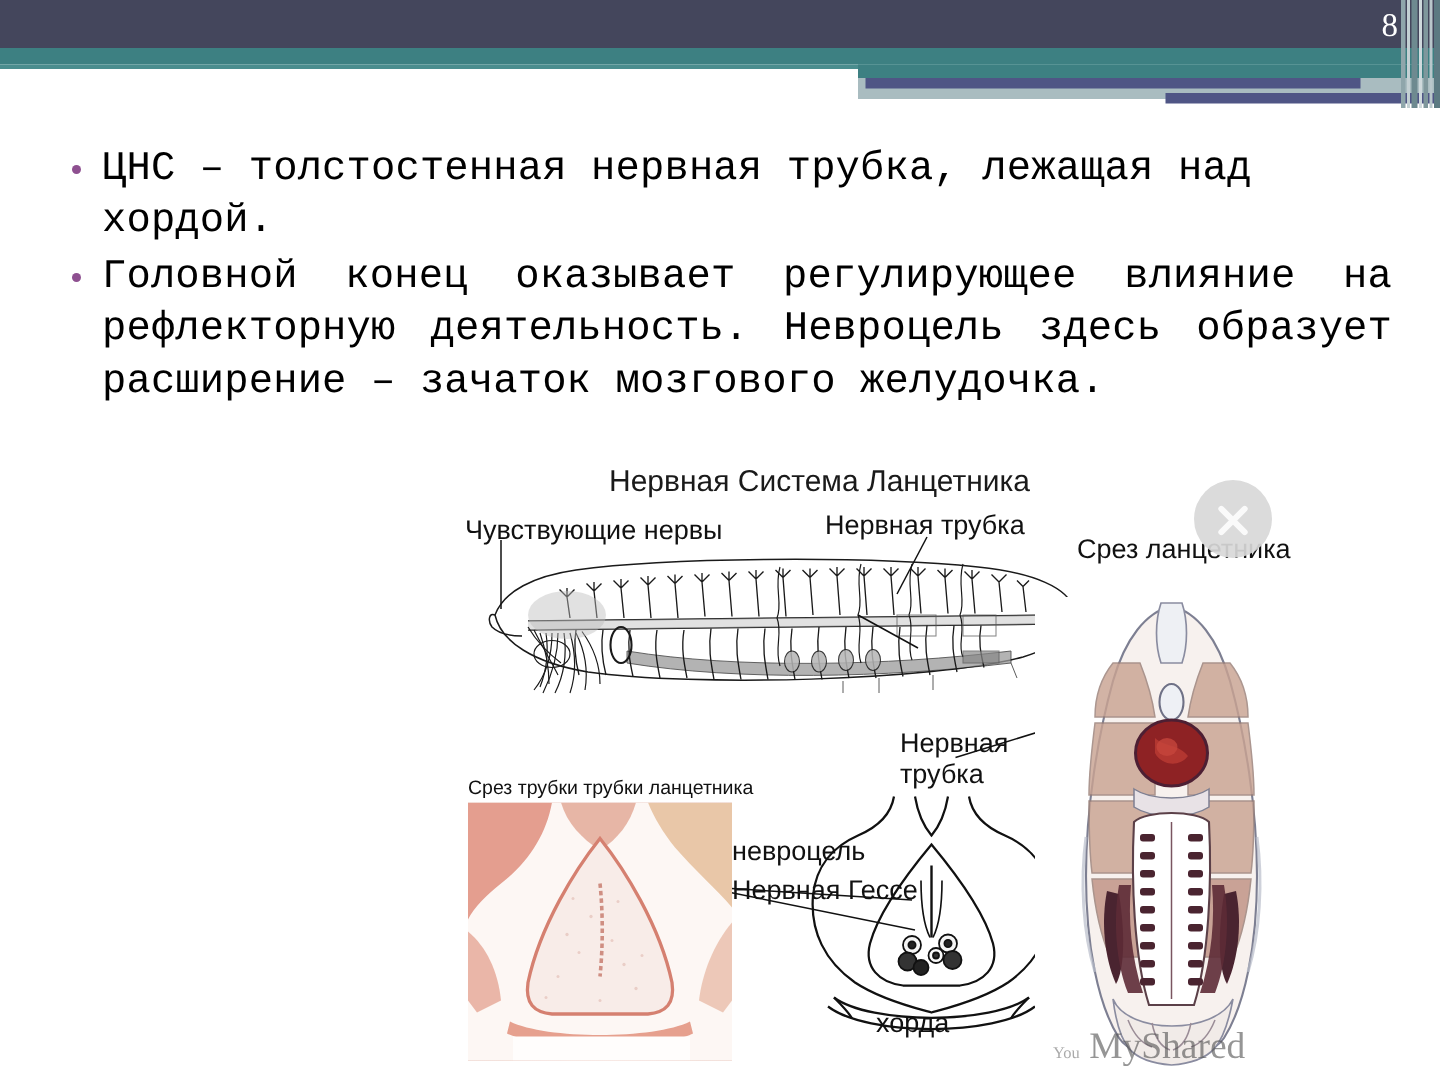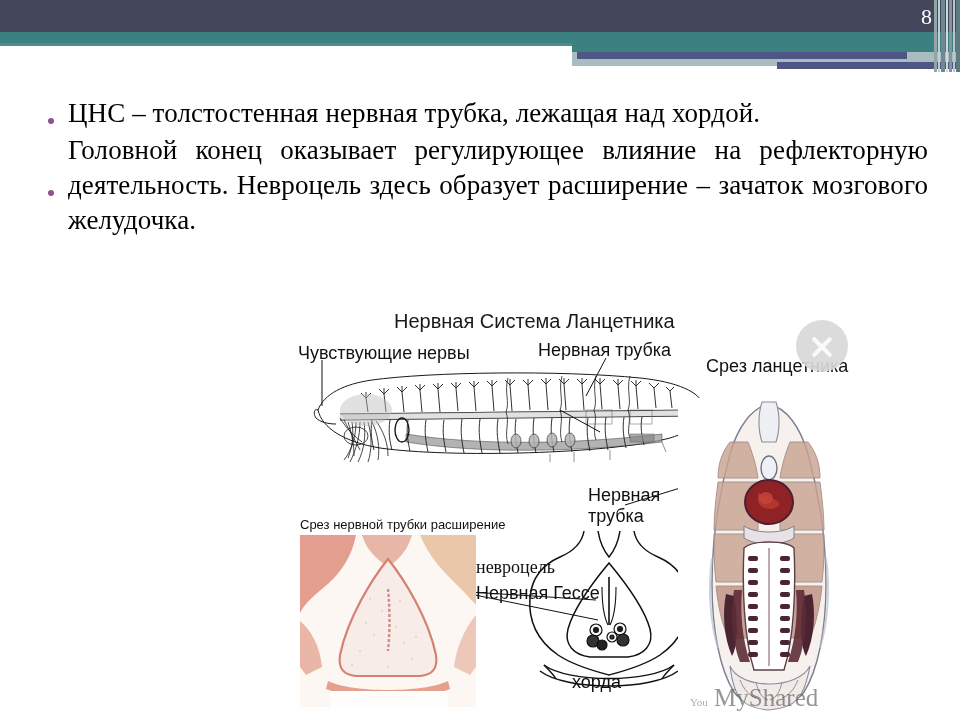--- a/index.html
+++ b/index.html
@@ -34,47 +34,47 @@
     color:#ffffff;font-size:22px;
     font-family:"Liberation Serif",serif;
   }
 
   
   #body-text{
     position:absolute;left:48px;top:96px;width:880px;
     font-family:"Liberation Serif",serif;
     color:#000;
   }
-  .bullet-row{display:flex;align-items:center;margin-bottom:2px;}
+  .bullet-row{display:flex;align-items:flex-start;margin-bottom:2px;font-family:Liberation Mono, monospace;}
   .bullet-dot{
     flex:0 0 auto;width:20px;padding-top:14px;
     color:#8a4f8a;font-size:15px;line-height:0;
   }
   .bullet-dot span{display:inline-block;width:6px;height:6px;border-radius:50%;background:#8e5090;}
   .bullet-text{font-size:27px;line-height:1.30;letter-spacing:.1px;}
   .just{text-align:justify;}
 
   
-  #figure{position:absolute;left:0;top:300px;width:804px;height:420px;}
+  #figure{position:absolute;left:12px;top:300px;width:804px;height:420px;}
 
   #fig-title{
     position:absolute;left:394px;top:10px;
     font-size:20px;color:#1a1a1a;white-space:nowrap;
     font-family:"Liberation Sans",sans-serif;
   }
   .fig-label{
     position:absolute;font-size:18px;color:#111;white-space:nowrap;
     font-family:"Liberation Sans",sans-serif;
   }
   #lbl-sensory{left:298px;top:43px;}
   #lbl-neuraltube-top{left:538px;top:40px;}
   #lbl-section-lancelet{left:706px;top:56px;}
   #lbl-neuraltube-2{left:588px;top:185px;line-height:1.15;white-space:normal;width:64px;}
   #lbl-section-tube{left:300px;top:217px;font-size:13px;}
-  #lbl-neurocoel{left:476px;top:257px;font-family:Liberation Serif, serif;}
+  #lbl-neurocoel{left:476px;top:257px;}
   #lbl-glazok{left:476px;top:283px;}
   #lbl-horda{left:572px;top:372px;}
 
   
   #lancelet{position:absolute;left:310px;top:58px;width:400px;height:125px;}
   #lancelet svg{display:block;}
 
   
   #histo-left{
     position:absolute;left:300px;top:235px;width:176px;height:172px;
@@ -280,21 +280,21 @@
       <polygon points="402,312 409,309 408,315"></polygon>
     </g>
   </svg>
 
   <div class="fig-label" id="lbl-neuraltube-top">Нервная трубка</div>
 
   <div class="fig-label" id="lbl-section-lancelet">Срез ланцетника</div>
 
   <div class="fig-label" id="lbl-neuraltube-2">Нервная трубка</div>
 
-  <div class="fig-label" id="lbl-section-tube">Срез нервной трубки расширение</div>
+  <div class="fig-label" id="lbl-section-tube">Срез трубки трубки ланцетника</div>
 
   <div class="fig-label" id="lbl-neurocoel">невроцель</div>
 
   <div class="fig-label" id="lbl-glazok">Нервная Гессе</div>
 
   <div class="fig-label" id="lbl-horda">хорда</div>
 
   <div id="histo-left">
     <svg width="176" height="172" viewBox="0 0 176 172" xmlns="http://www.w3.org/2000/svg">
       <rect x="0" y="0" width="176" height="172" fill="#fdf7f4"></rect>

